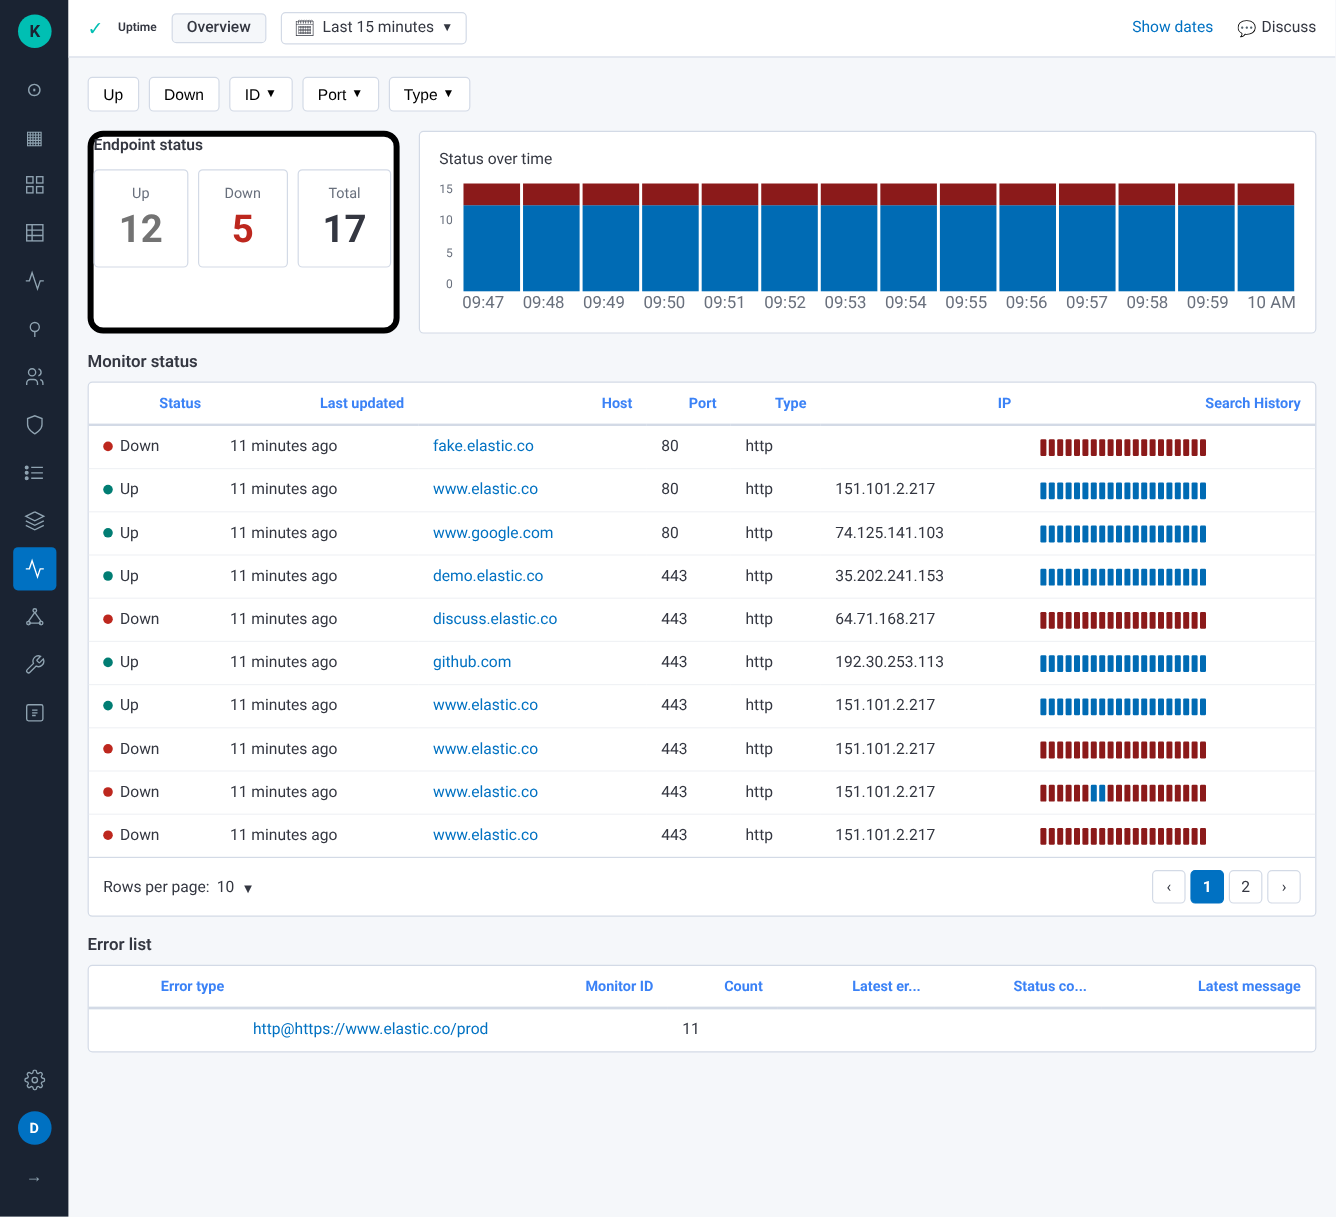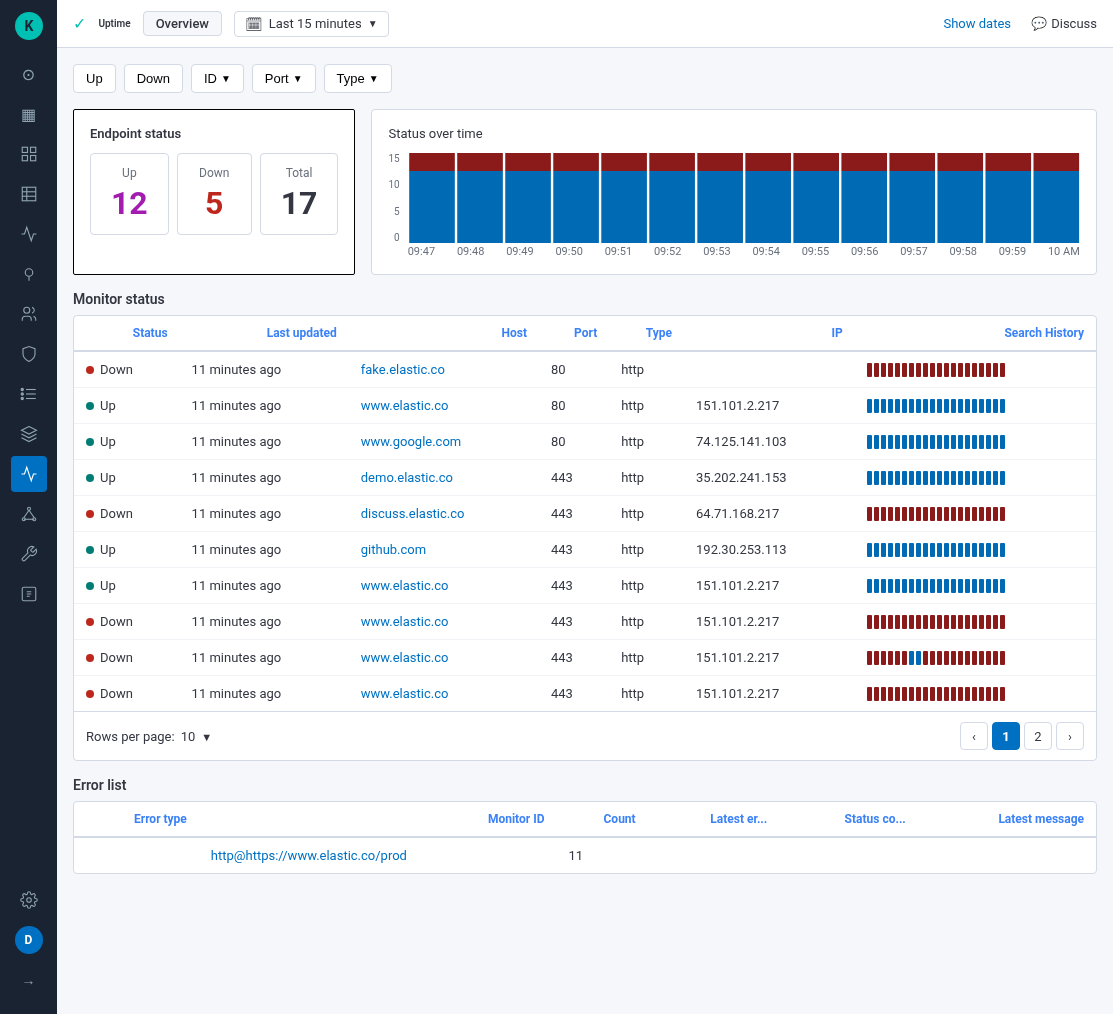--- a/index.html
+++ b/index.html
@@ -163,23 +163,23 @@
       gap: 4px;
     }
 
     
     .status-row {
       display: flex;
       gap: 16px;
     }
     .endpoint-status-card {
       background: #fff;
-      border: 1px solid #000000;
-      border-radius: 2px;
-      padding: 16px;
+      border: 5px solid #000000;
+      border-radius: 13px;
+      padding: 0;
       min-width: 260px;
     }
     .endpoint-status-title {
       font-size: 13px;
       font-weight: 600;
       margin-bottom: 12px;
       color: #343741;
     }
     .endpoint-metrics {
       display: flex;
@@ -187,21 +187,21 @@
     }
     .metric-box {
       border: 1px solid #d3dae6;
       border-radius: 4px;
       padding: 12px 20px;
       text-align: center;
       min-width: 75px;
     }
     .metric-label { font-size: 12px; color: #69707d; margin-bottom: 4px; }
     .metric-value { font-size: 32px; font-weight: 700; }
-    .metric-value.up { color: #a21caf; }
+    .metric-value.up { color: #737373; }
     .metric-value.down { color: #bd271e; }
     .metric-value.total { color: #343741; }
 
     .status-over-time-card {
       background: #fff;
       border: 1px solid #d3dae6;
       border-radius: 4px;
       padding: 16px;
       flex: 1;
     }
@@ -501,21 +501,21 @@
                 <rect x="361" y="-12" width="38" height="30" fill="#8b1a1a"></rect>
                 <rect x="401" y="18" width="38" height="72" fill="#006bb4"></rect>
                 <rect x="401" y="-12" width="38" height="30" fill="#8b1a1a"></rect>
                 <rect x="441" y="18" width="38" height="72" fill="#006bb4"></rect>
                 <rect x="441" y="-12" width="38" height="30" fill="#8b1a1a"></rect>
                 <rect x="481" y="18" width="38" height="72" fill="#006bb4"></rect>
                 <rect x="481" y="-12" width="38" height="30" fill="#8b1a1a"></rect>
                 <rect x="521" y="18" width="38" height="72" fill="#006bb4"></rect>
                 <rect x="521" y="-12" width="38" height="30" fill="#8b1a1a"></rect>
               </svg>
-            <div style="display:flex; justify-content:space-between; font-size:11px; color:#69707d; margin-top:2px;align-items:flex-end;">
+            <div style="display:flex; justify-content:space-between; font-size:14px; color:#69707d; margin-top:2px;align-items:flex-end;">
               <span>09:47</span>
               <span>09:48</span>
               <span>09:49</span>
               <span>09:50</span>
               <span>09:51</span>
               <span>09:52</span>
               <span>09:53</span>
               <span>09:54</span>
               <span>09:55</span>
               <span>09:56</span>

